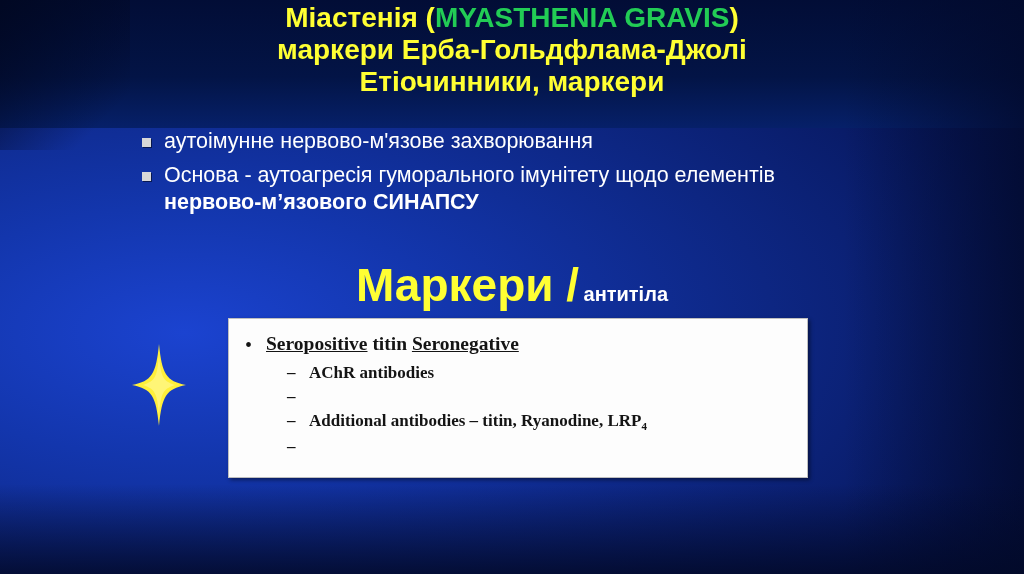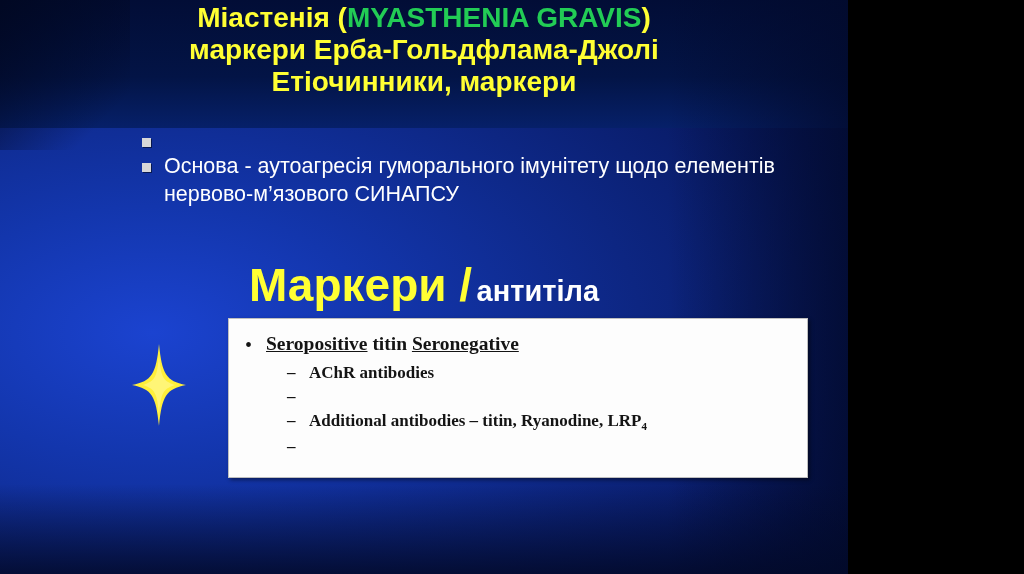--- a/index.html
+++ b/index.html
@@ -2,21 +2,21 @@
 <html><head>
 <meta charset="utf-8">
 <style>
   html, body {
     margin: 0;
     padding: 0;
     background: #000;
   }
   .slide {
     position: relative;
-    width: 848px;
+    width: 1024px;
     height: 574px;
     overflow: hidden;
     font-family: "Liberation Sans", sans-serif;
     background:
       radial-gradient(ellipse 120% 100% at 18% 58%, #1b43d0 0%, #1336ad 22%, #0d2682 48%, #07175c 72%, #03103f 100%),
       #03103f;
   }
   
   .top-band {
     position: absolute;
@@ -76,37 +76,37 @@
     margin-top: 10px;
     margin-right: 13px;
     flex: 0 0 auto;
     box-shadow: 1px 1px 0 rgba(0,0,0,0.5);
   }
   .bullet-text {
     color: #ffffff;
     font-size: 21.5px;
     line-height: 1.28;
   }
-  .bullet-text b { font-weight: normal; }
+  .bullet-text b { font-weight: bold; }
 
   .markers-heading {
     position: absolute;
     top: 258px;
     left: 0;
     width: 100%;
     text-align: center;
   }
   .markers-heading .m1 {
     color: #ffff33;
     font-size: 46px;
     font-weight: bold;
   }
   .markers-heading .m2 {
     color: #ffffff;
-    font-size: 29px;
+    font-size: 20px;
     font-weight: bold;
   }
 
   .white-box {
     position: absolute;
     left: 228px;
     top: 318px;
     width: 578px;
     height: 158px;
     background: #fdfdfd;
@@ -171,20 +171,21 @@
     <div class="title-line">
       <span>Міастенія (</span><span class="title-en">MYASTHENIA GRAVIS</span><span class="title-paren">)</span>
     </div>
     <div class="title-line">маркери Ерба-Гольдфлама-Джолі</div>
     <div class="title-line">Етіочинники, маркери</div>
   </div>
 
   <div class="bullets">
     <div class="bullet-row">
       <span class="sq-bullet"></span>
+      <span class="bullet-text">аутоімунне нервово-м'язове захворювання</span>
     </div>
     <div class="bullet-row">
       <span class="sq-bullet"></span>
       <span class="bullet-text"><span>Основа - аутоагресія гуморального імунітету щодо елементів </span><b>нервово-м’язового СИНАПСУ</b></span>
     </div>
   </div>
 
   <div class="markers-heading">
     <span class="m1">Маркери /</span>
     <span class="m2">антитіла</span>

